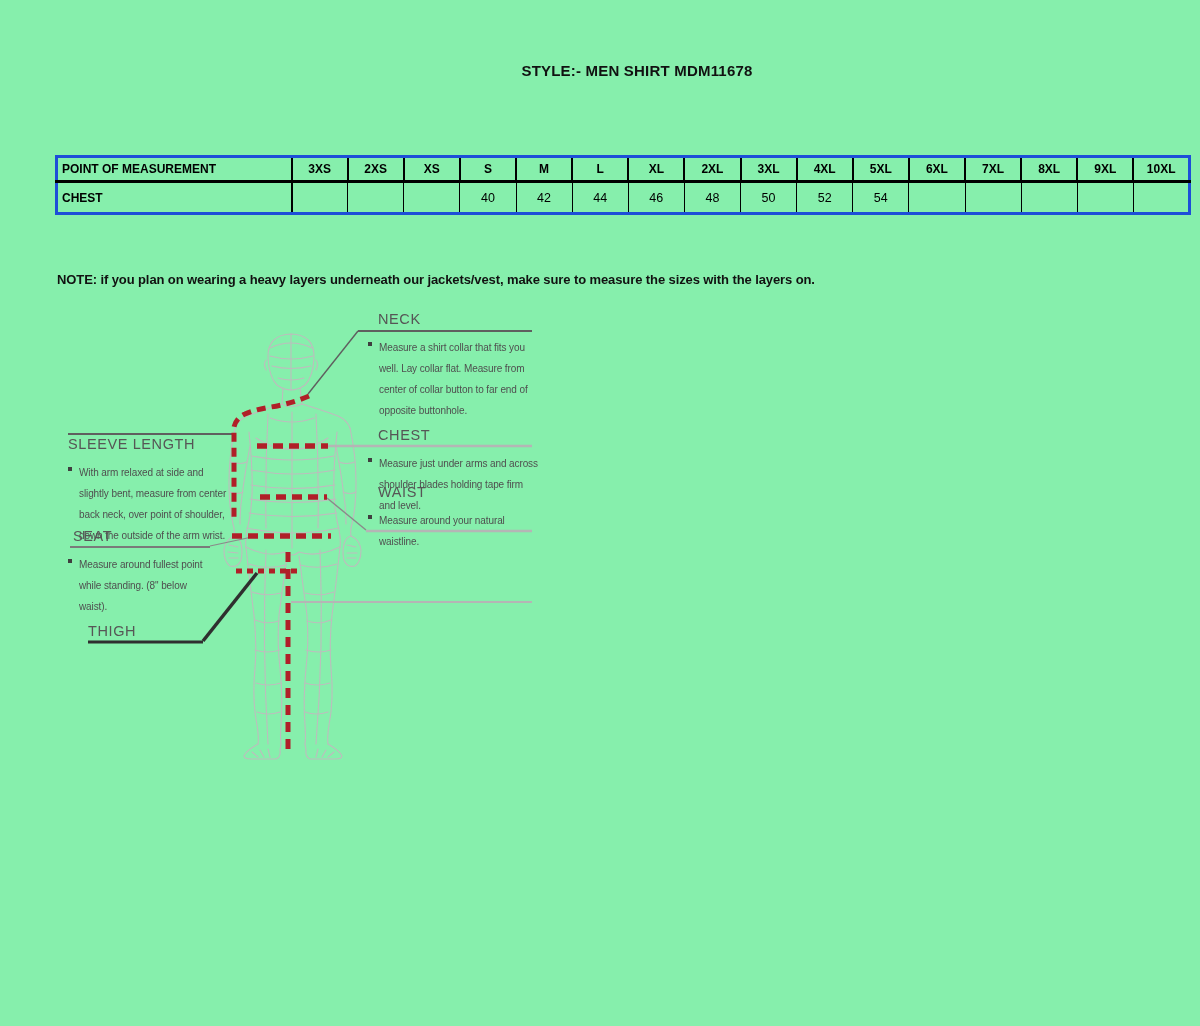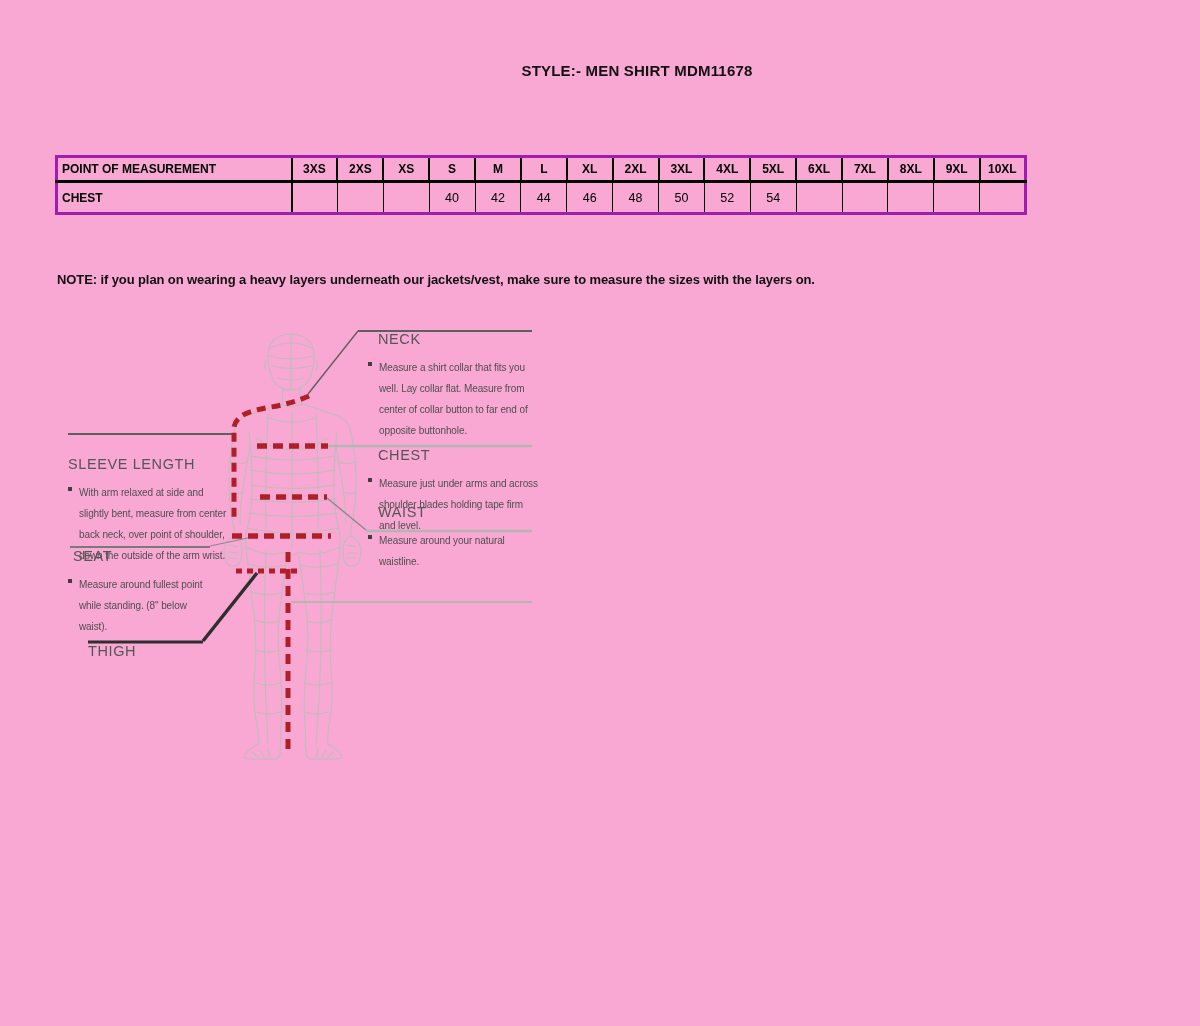--- a/index.html
+++ b/index.html
@@ -1,44 +1,44 @@
 <!DOCTYPE html>
 <html><head>
 <meta charset="utf-8">
 <style>
   html,body{margin:0;padding:0;background:#ffffff;width:1200px;height:1026px;overflow:hidden;
     font-family:"Liberation Sans",sans-serif;-webkit-font-smoothing:antialiased;}
-  .page{position:relative;width:1200px;height:1026px;background:#f9a8d4;text-decoration:underline;}
+  .page{position:relative;width:1200px;height:1026px;background:#86efac;text-decoration:underline;}
 
   
   .doc-title{position:absolute;top:62px;left:0;width:1200px;text-align:center;
     transform:translateX(37px);font-size:15px;font-weight:bold;color:#111;letter-spacing:.2px;}
 
   
   .tbl-wrap{position:absolute;left:55px;top:155px;width:1088px;}
-  table.size{border-collapse:collapse;table-layout:fixed;width:972px;border:3px solid #a21caf;}
+  table.size{border-collapse:collapse;table-layout:fixed;width:1136px;border:3px solid #1d4ed8;}
   table.size col.pom{width:235px;}
   table.size th{border:2.5px solid #000;border-bottom:3px solid #000;font-size:12px;font-weight:bold;
     color:#000;text-align:center;padding:0 2px;}
   table.size th.left{text-align:left;padding-left:4px;}
   table.size td{border:1.5px solid #000;font-size:12.5px;color:#000;text-align:center;padding:0 1px;
     font-weight:normal;}
   table.size td.rowlabel{text-align:left;font-weight:bold;font-size:12px;padding-left:4px;
     border-right:2px solid #000;}
   tr.hrow{height:25px;} tr.r0{height:32px;} tr.r1{height:35px;}
 
   
   .note{position:absolute;left:57px;top:272px;font-size:13px;font-weight:bold;color:#111;
     letter-spacing:-0.1px;}
 
   
   .diagram-svg{position:absolute;left:0;top:0;width:600px;height:790px;pointer-events:none;}
   .bodyline{stroke:#bdbdbd;stroke-width:1.1;fill:none;stroke-linecap:round;}
   .measure{stroke:#b01f28;fill:none;}
-  .dlabel{position:absolute;color:#4f4f4f;margin-top:20px;}
+  .dlabel{position:absolute;color:#4f4f4f;}
   .dtitle{height:26px;font-size:14.5px;letter-spacing:.6px;color:#565656;}
   .ddesc{display:flex;}
   .sq{width:4px;height:4px;background:#3f3f3f;margin-top:5px;margin-right:7px;flex:none;}
   .dtext{font-size:10px;line-height:21px;letter-spacing:-0.1px;color:#4f4f4f;}
   .thigh-text{font-size:11.6px;line-height:15.5px;color:#3a3a3a;}
 </style>
 </head>
 <body>
 
 <div class="page">

